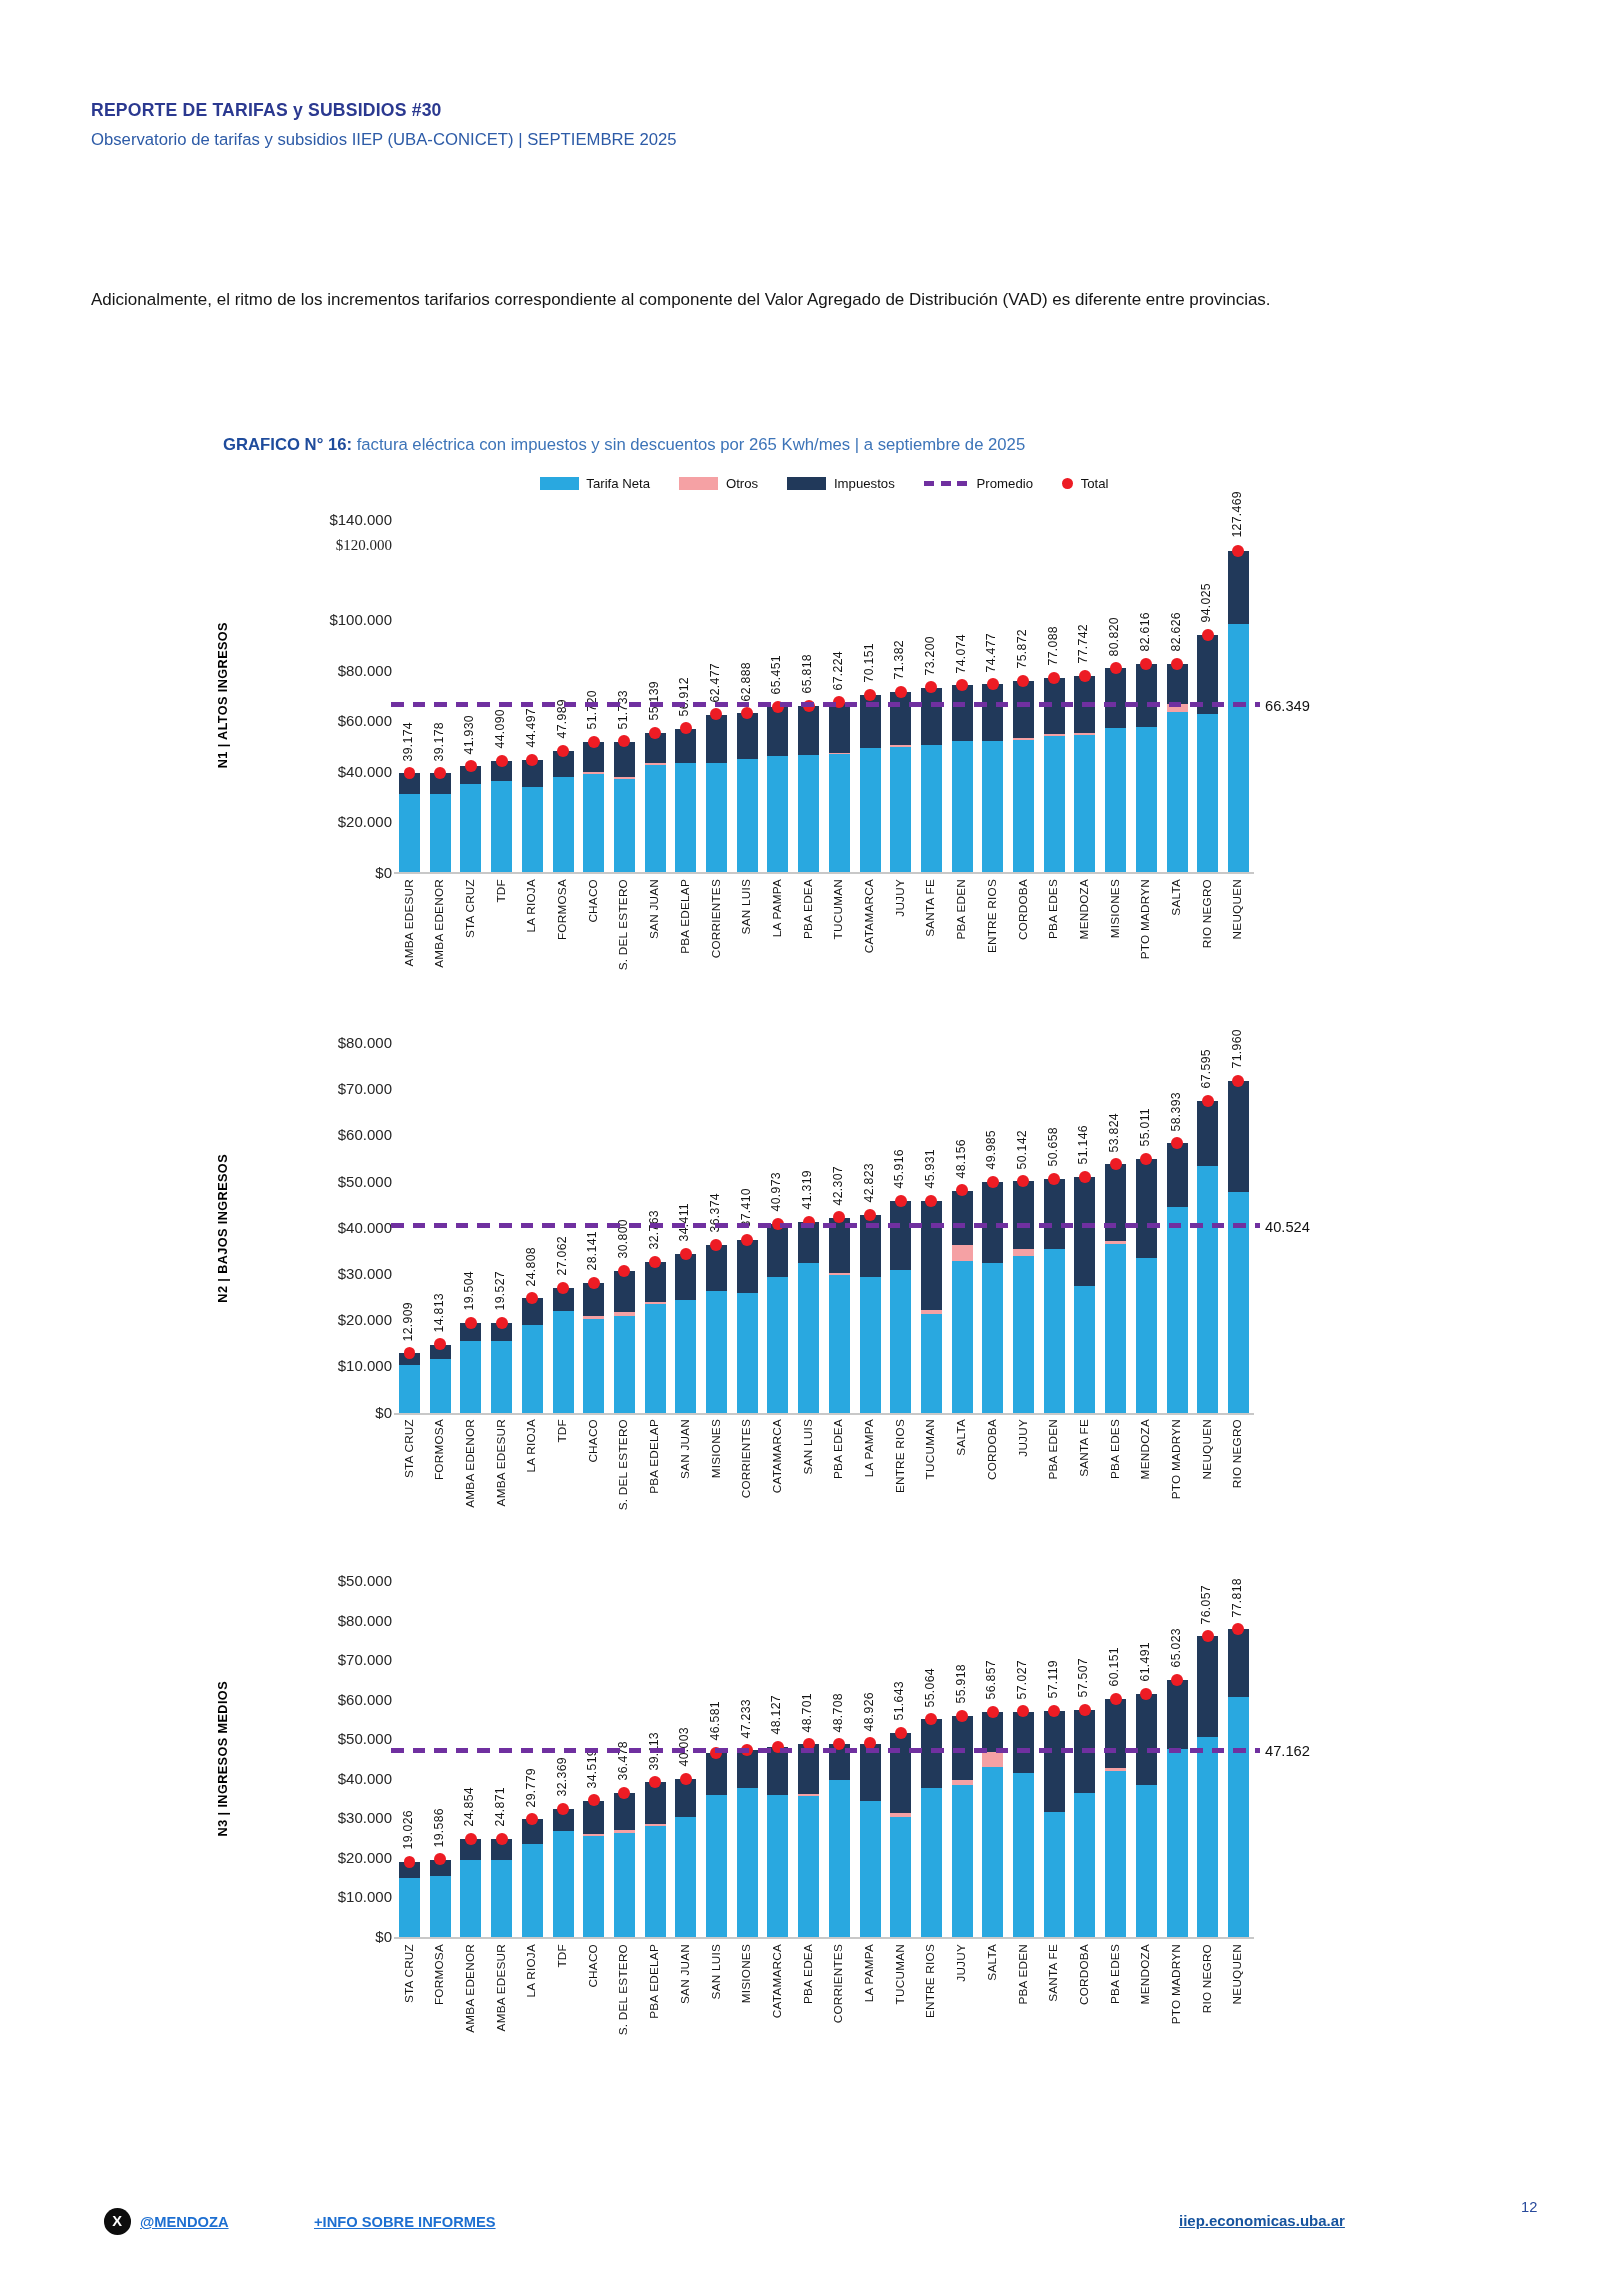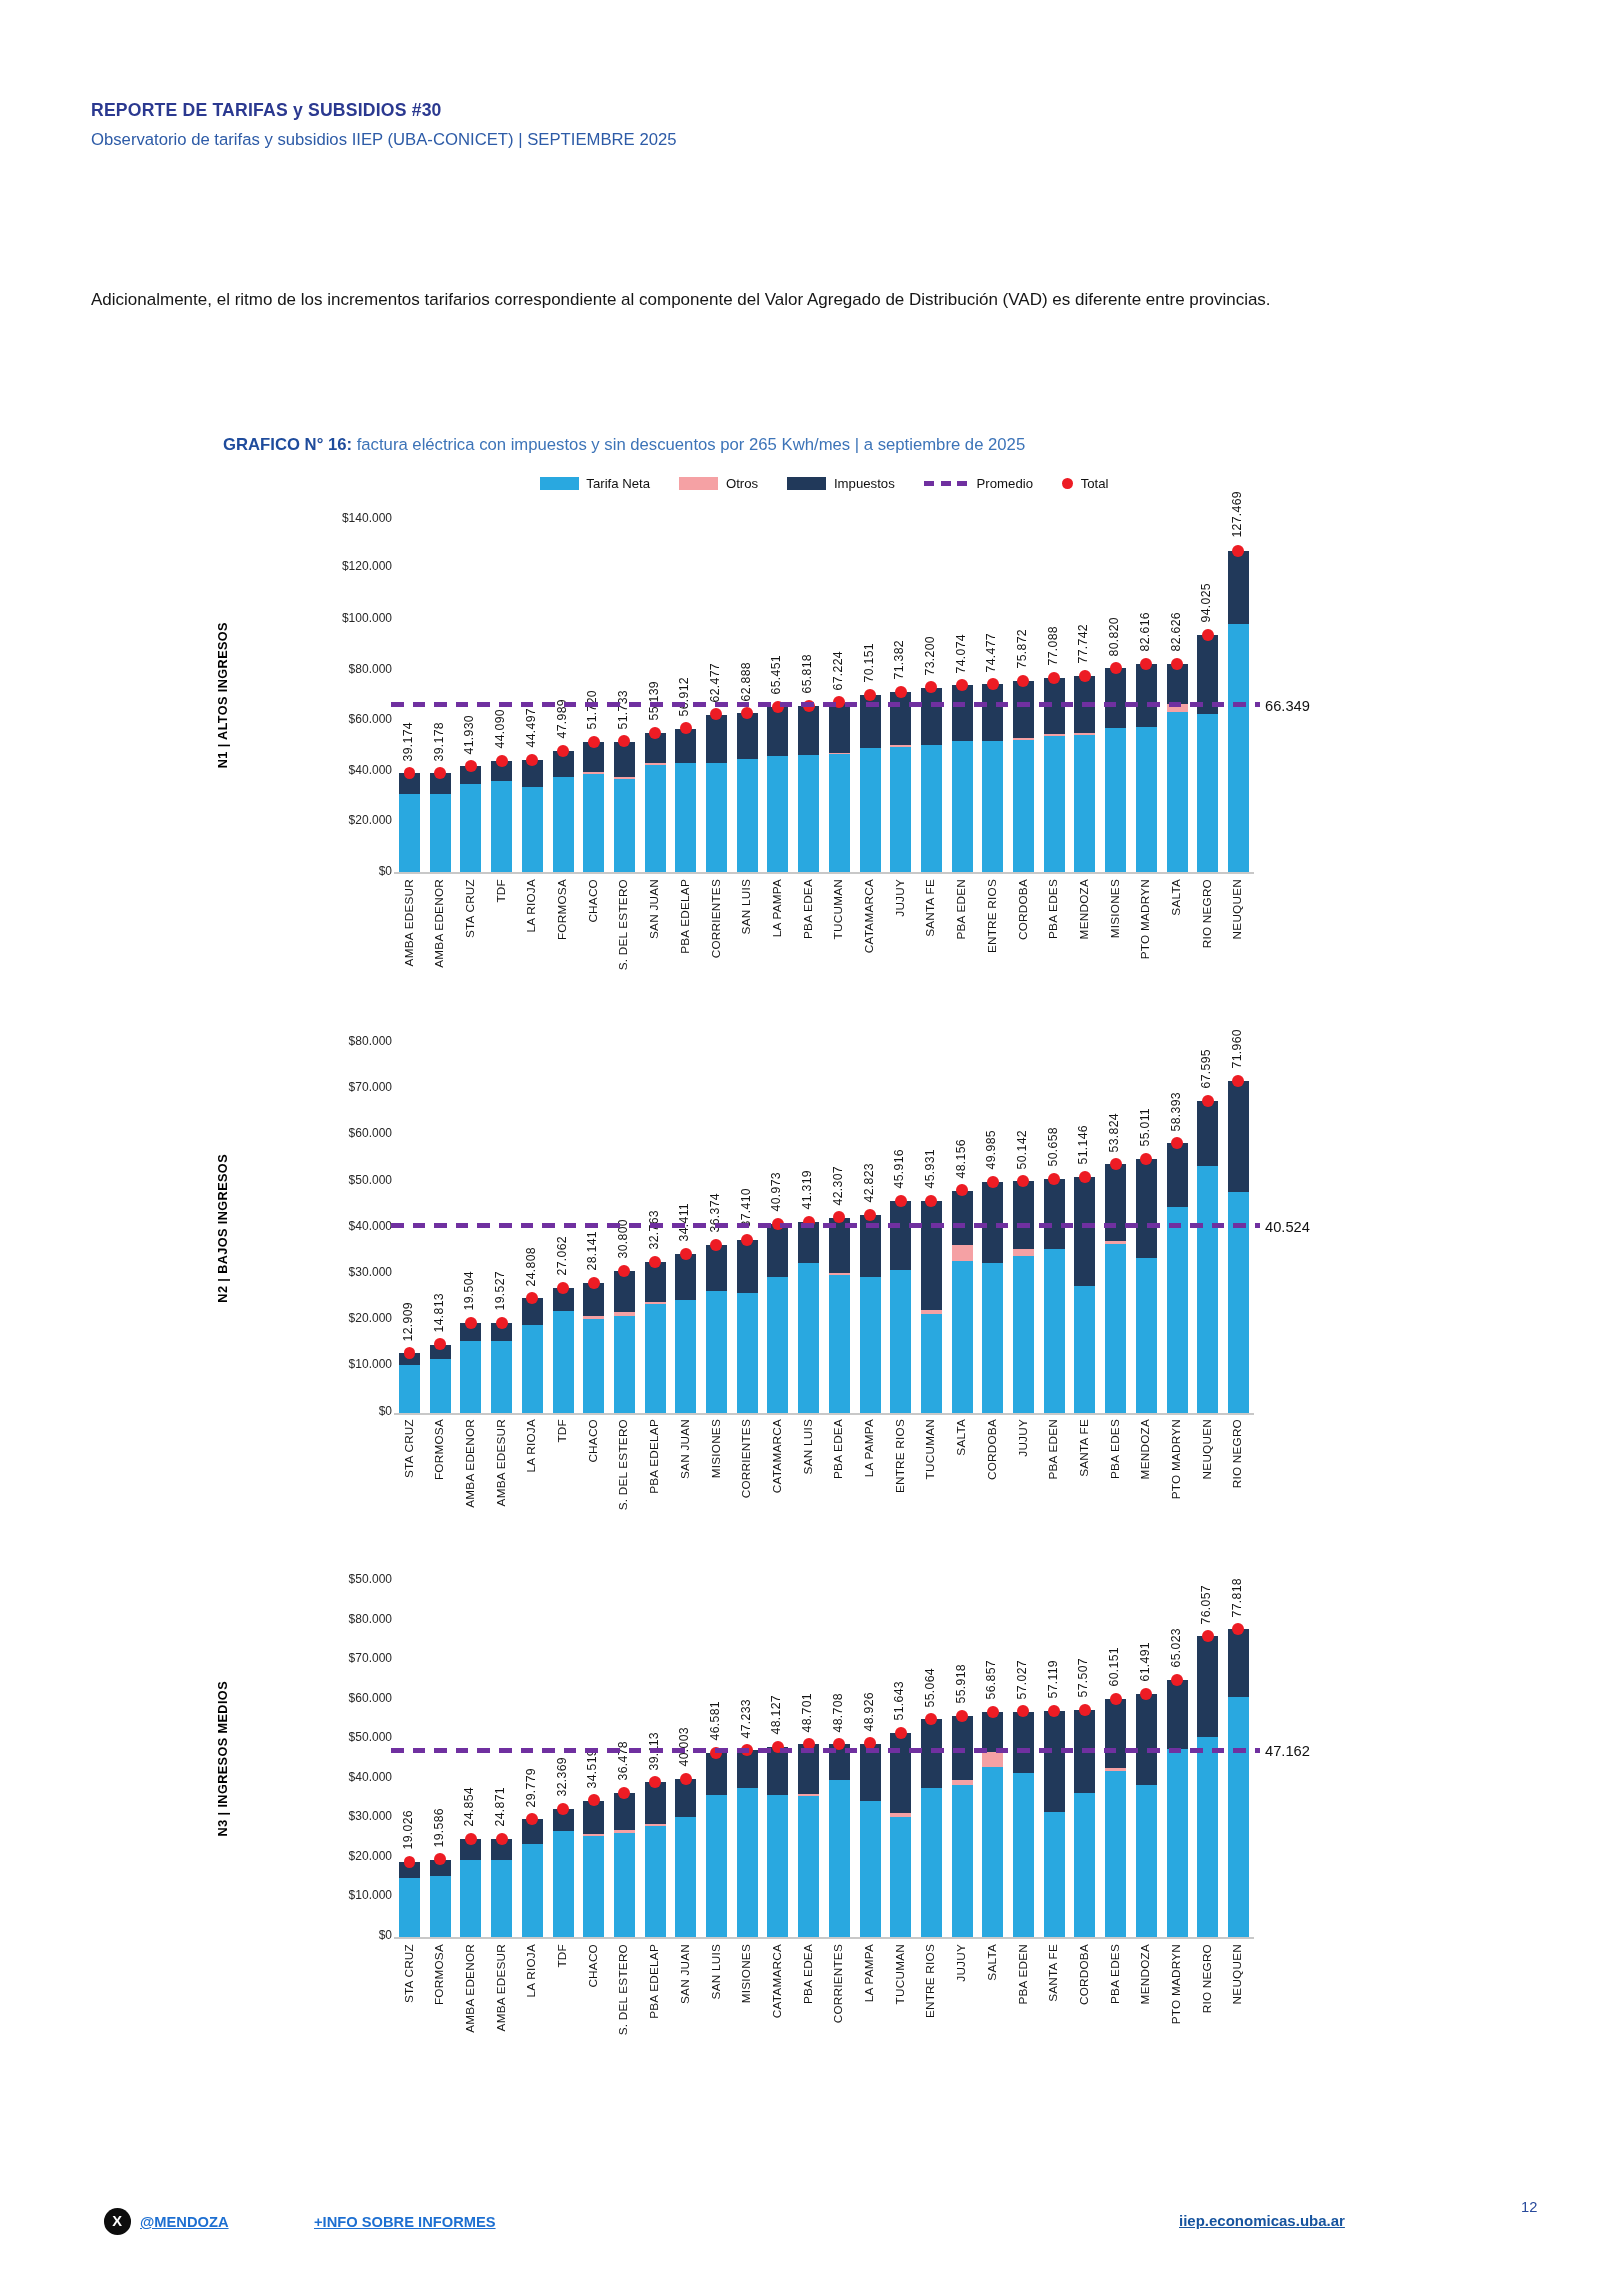--- a/index.html
+++ b/index.html
@@ -14,21 +14,21 @@
   .figlabel{font-weight:700;color:#1F4C9C;}
   .legend{position:absolute;left:394px;top:476px;width:860px;display:flex;justify-content:center;align-items:center;gap:29px;}
   .lg-item{display:flex;align-items:center;gap:7.8px;}
   .lg-rect{display:inline-block;width:39px;height:12.7px;}
   .lg-dash{display:inline-block;width:45px;height:4.9px;}
   .lg-dot{display:inline-block;width:10.8px;height:10.8px;border-radius:50%;}
   .lg-label{font-size:13.2px;color:#111;}
   .sidebox{position:absolute;width:29px;display:flex;align-items:center;justify-content:center;}
   .vtext{writing-mode:vertical-rl;transform:rotate(180deg);white-space:nowrap;display:inline-block;}
   .side-label{font-size:12.7px;font-weight:700;color:#000;letter-spacing:0.4px;}
-  .ylab{position:absolute;width:110px;text-align:right;font-size:12px;color:#262626;}
+  .ylab{position:absolute;width:110px;text-align:right;font-size:15px;color:#262626;}
   .plot{position:absolute;border-bottom:2px solid #c8c8c8;}
   .bar{position:absolute;display:flex;flex-direction:column;}
   .seg{width:100%;}
   .dot{position:absolute;width:11.8px;height:11.8px;border-radius:50%;}
   .vlabel{position:absolute;font-size:12.3px;color:#141414;letter-spacing:0.3px;}
   .xlab{position:absolute;font-size:11.8px;color:#141414;letter-spacing:0.2px;}
   .avgline{position:absolute;height:4.9px;}
   .avglabel{position:absolute;font-size:14.7px;color:#111;}
   .source{position:absolute;left:394px;top:2059px;width:860px;text-align:center;font-size:16px;color:#111;}
   .x-badge{position:absolute;left:104px;top:2208px;width:26.5px;height:26.5px;border-radius:50%;background:#0d0d0d;color:#fff;display:flex;align-items:center;justify-content:center;font-weight:700;font-size:14.7px;cursor:pointer;}
@@ -75,21 +75,21 @@
         <span class="lg-dot" style="background: rgb(237, 28, 36);"></span>
         <span class="lg-label">Total</span>
       </div>
     </div>
 
   <div style="position: absolute; left: 0px; top: 0px;">
       <div class="sidebox" style="position: absolute; left: 208px; top: 519px; height: 353px;">
         <span class="vtext side-label">N1 | ALTOS INGRESOS</span>
       </div>
       <div class="ylab" style="position: absolute; left: 282px; top: 511px;">$140.000</div>
-      <div class="ylab" style="position: absolute; left: 282px; top: 559px;">$120.000</div>
+      <div class="ylab" style="position: absolute; left: 282px; top: 537px; font-family: Liberation Serif, serif;">$120.000</div>
       <div class="ylab" style="position: absolute; left: 282px; top: 611px;">$100.000</div>
       <div class="ylab" style="position: absolute; left: 282px; top: 662px;">$80.000</div>
       <div class="ylab" style="position: absolute; left: 282px; top: 712px;">$60.000</div>
       <div class="ylab" style="position: absolute; left: 282px; top: 763px;">$40.000</div>
       <div class="ylab" style="position: absolute; left: 282px; top: 813px;">$20.000</div>
       <div class="ylab" style="position: absolute; left: 282px; top: 864px;">$0</div>
       <div class="plot" style="position: absolute; left: 394px; top: 519px; width: 860px; height: 353px;">
         <div class="bar" style="position: absolute; left: 5px; bottom: 0px; width: 20.6px; height: 99px;">
           <div class="seg" style="height: 21px; background: rgb(33, 57, 90);"></div>
           <div class="seg" style="flex: 1 1 0%; background: rgb(41, 168, 224);"></div>

